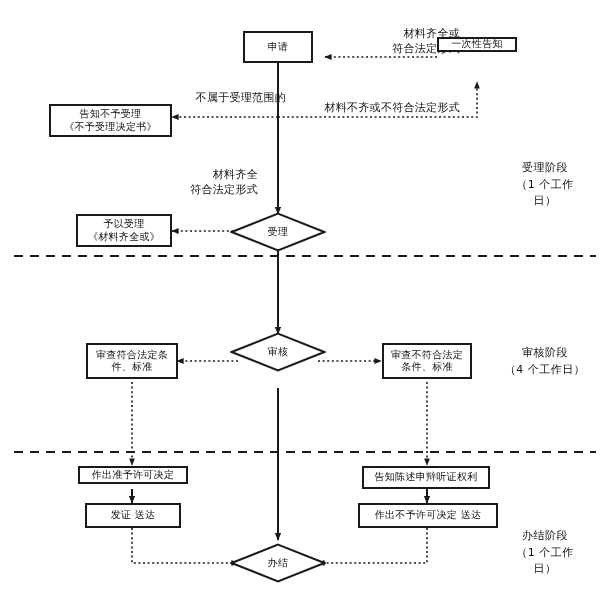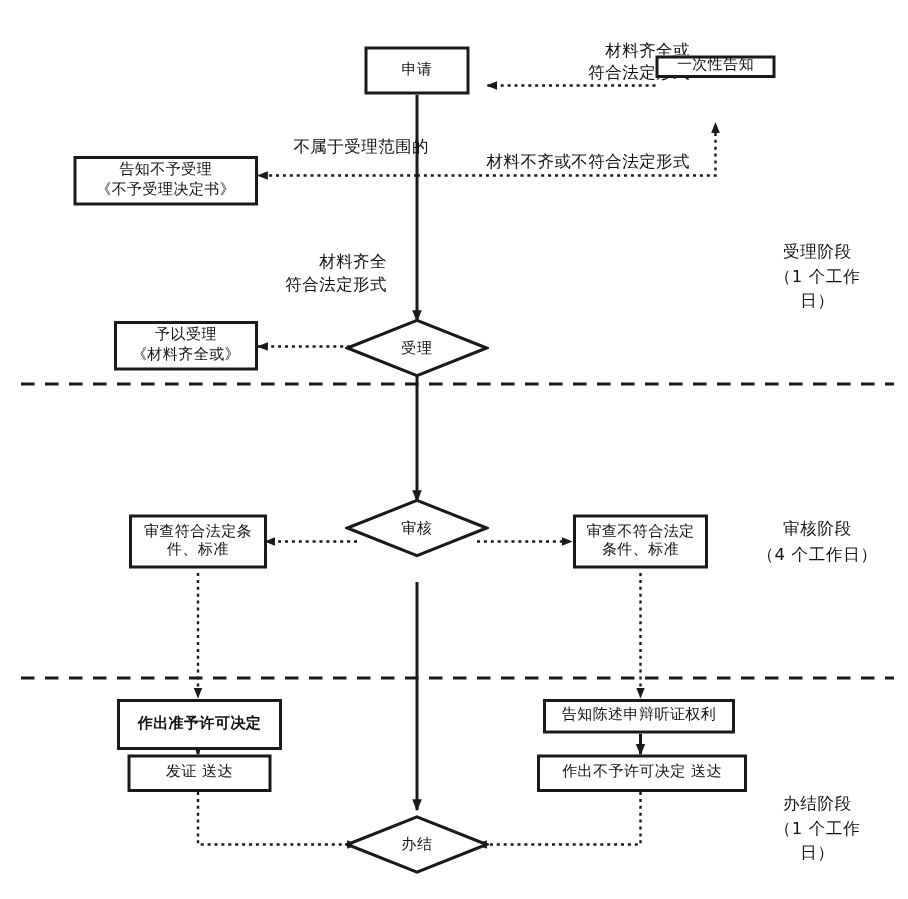--- a/index.html
+++ b/index.html
@@ -173,21 +173,21 @@
       <polygon points="48,1.6 94.4,20 48,38.4 1.6,20" fill="#ffffff" stroke="#1a1a1a" stroke-width="2"></polygon>
     </svg>
     <div class="dlabel">审核</div>
   </div>
 
   <div class="node" style="left:382px; top:343px; width:90px; height:36px; flex-direction:column;">
     <span>审查不符合法定</span>
     <span>条件、标准</span>
   </div>
 
-  <div class="node" style="left:78px; top:466px; width:110px; height:34px;font-weight:bold;">
+  <div class="node" style="left:78px; top:466px; width:110px; height:18px;">
     <span>作出准予许可决定</span>
   </div>
 
   <div class="node" style="left:85px; top:503px; width:96px; height:25px;">
     <span>发证  送达</span>
   </div>
 
   <div class="node" style="left:362px; top:466px; width:128px; height:23px;">
     <span>告知陈述申辩听证权利</span>
   </div>

